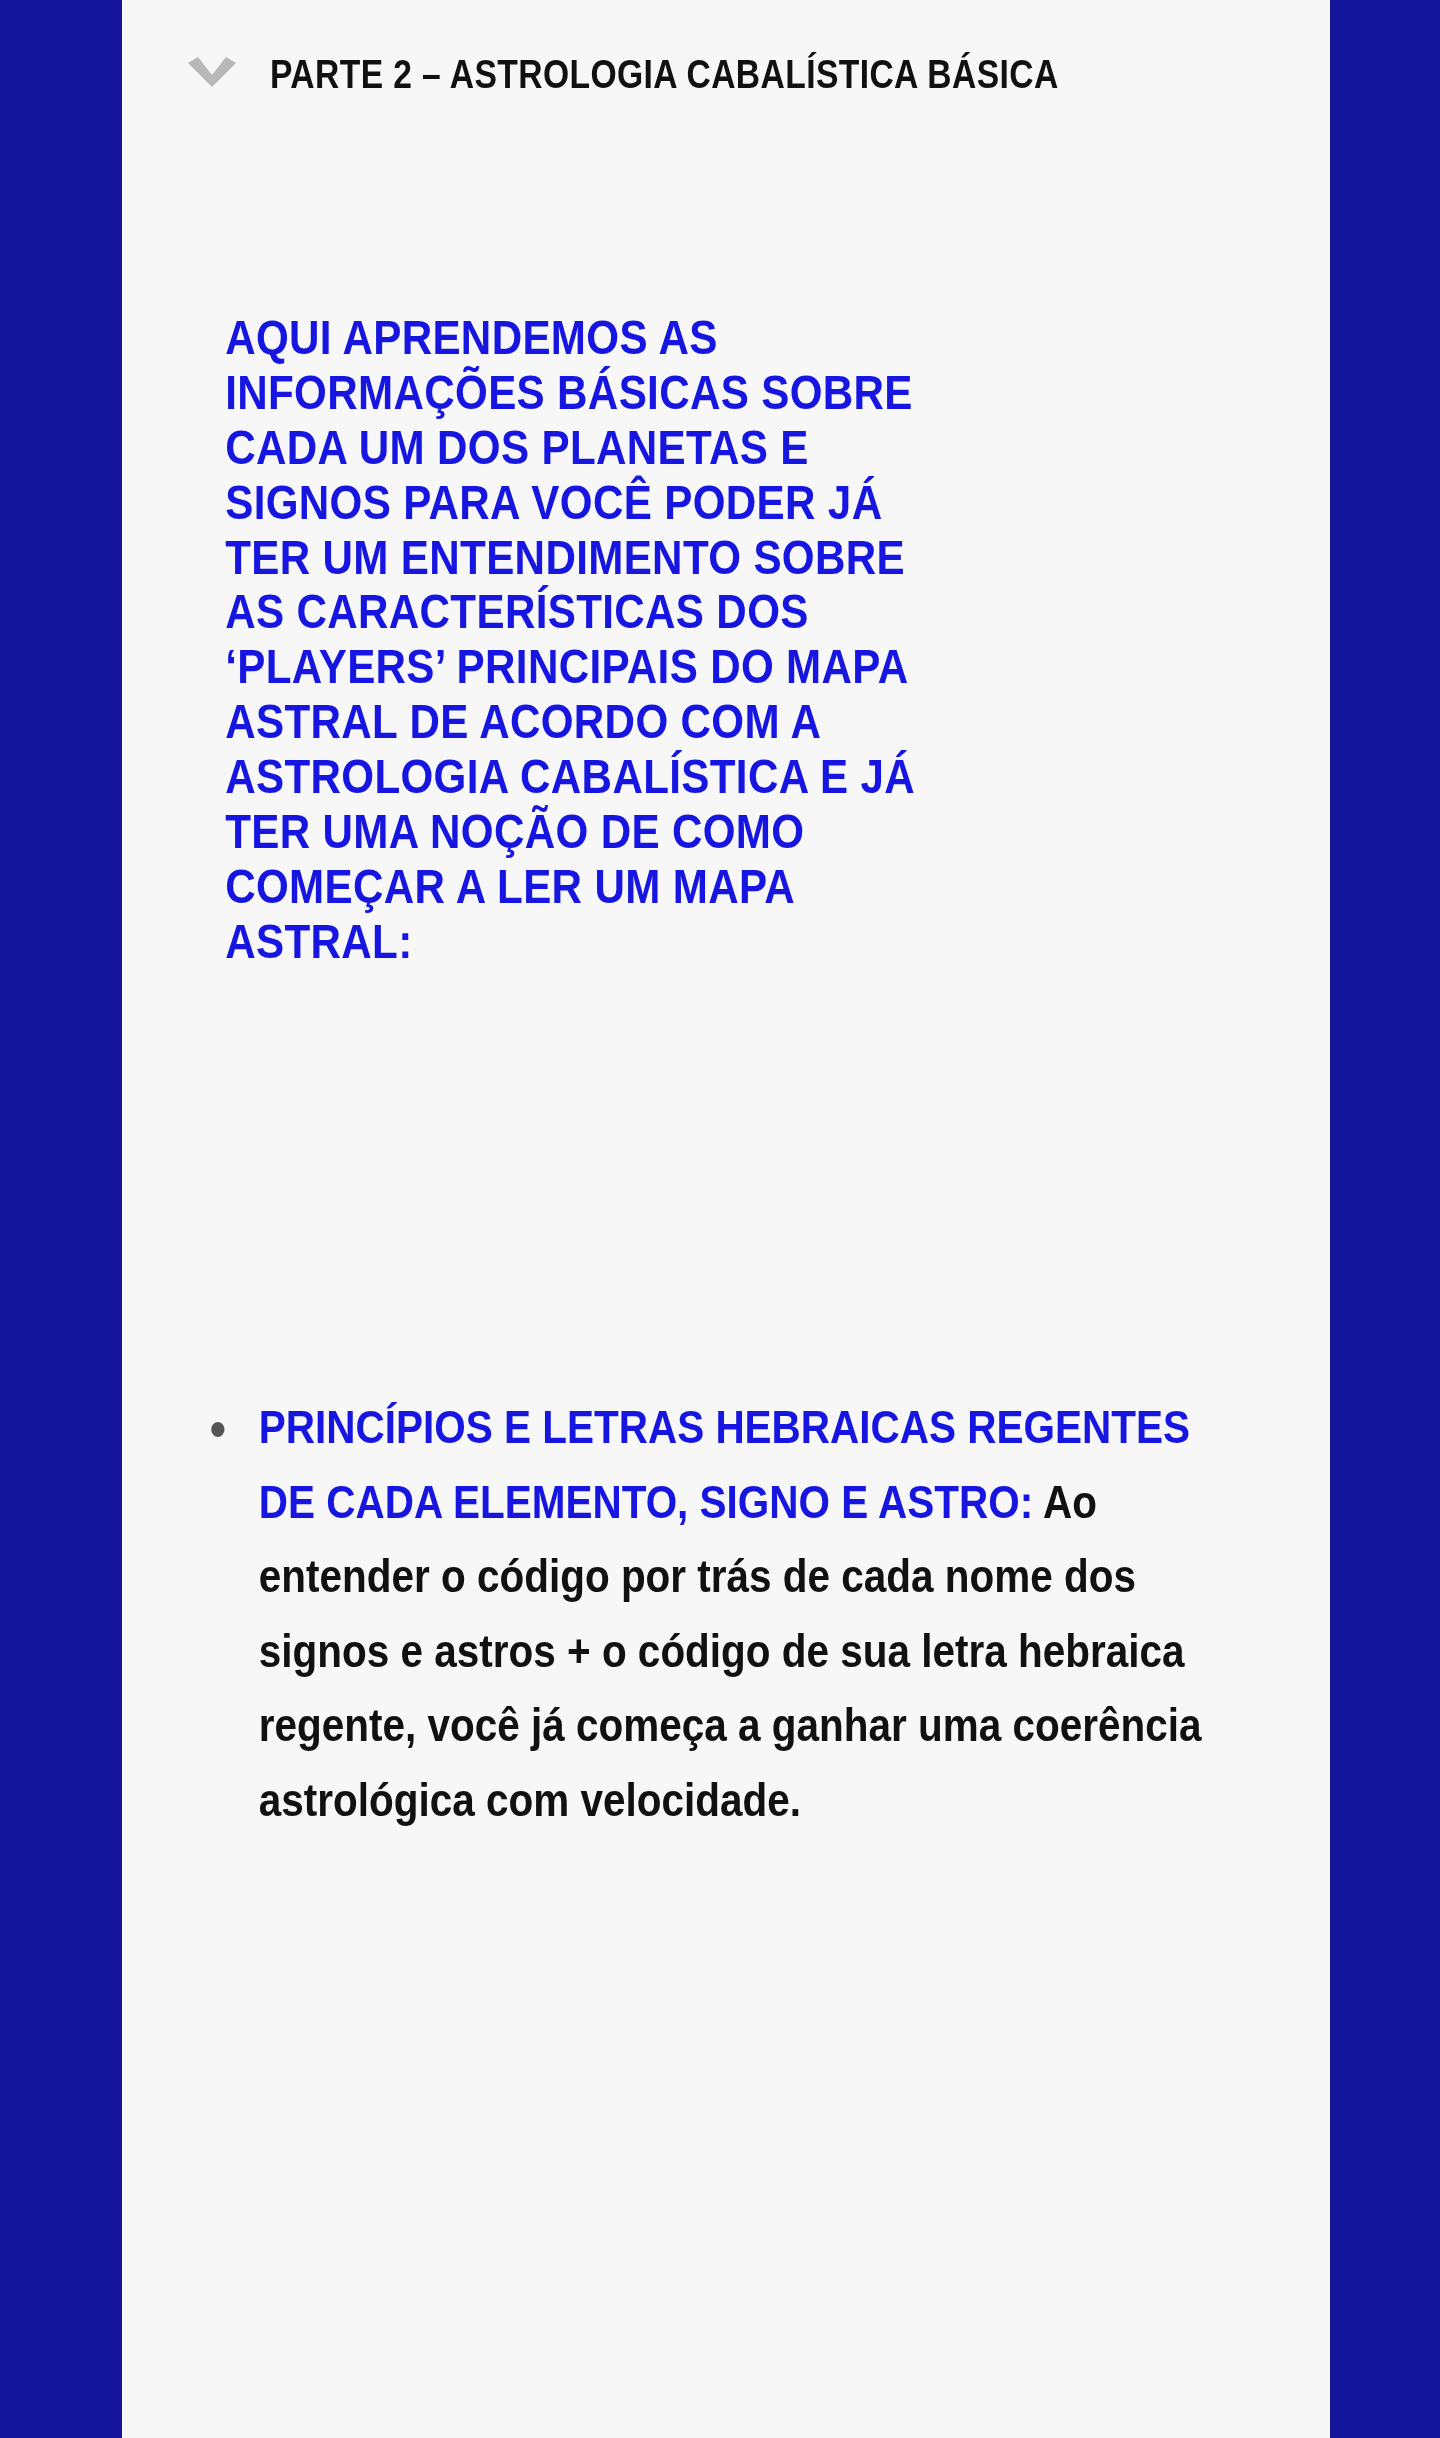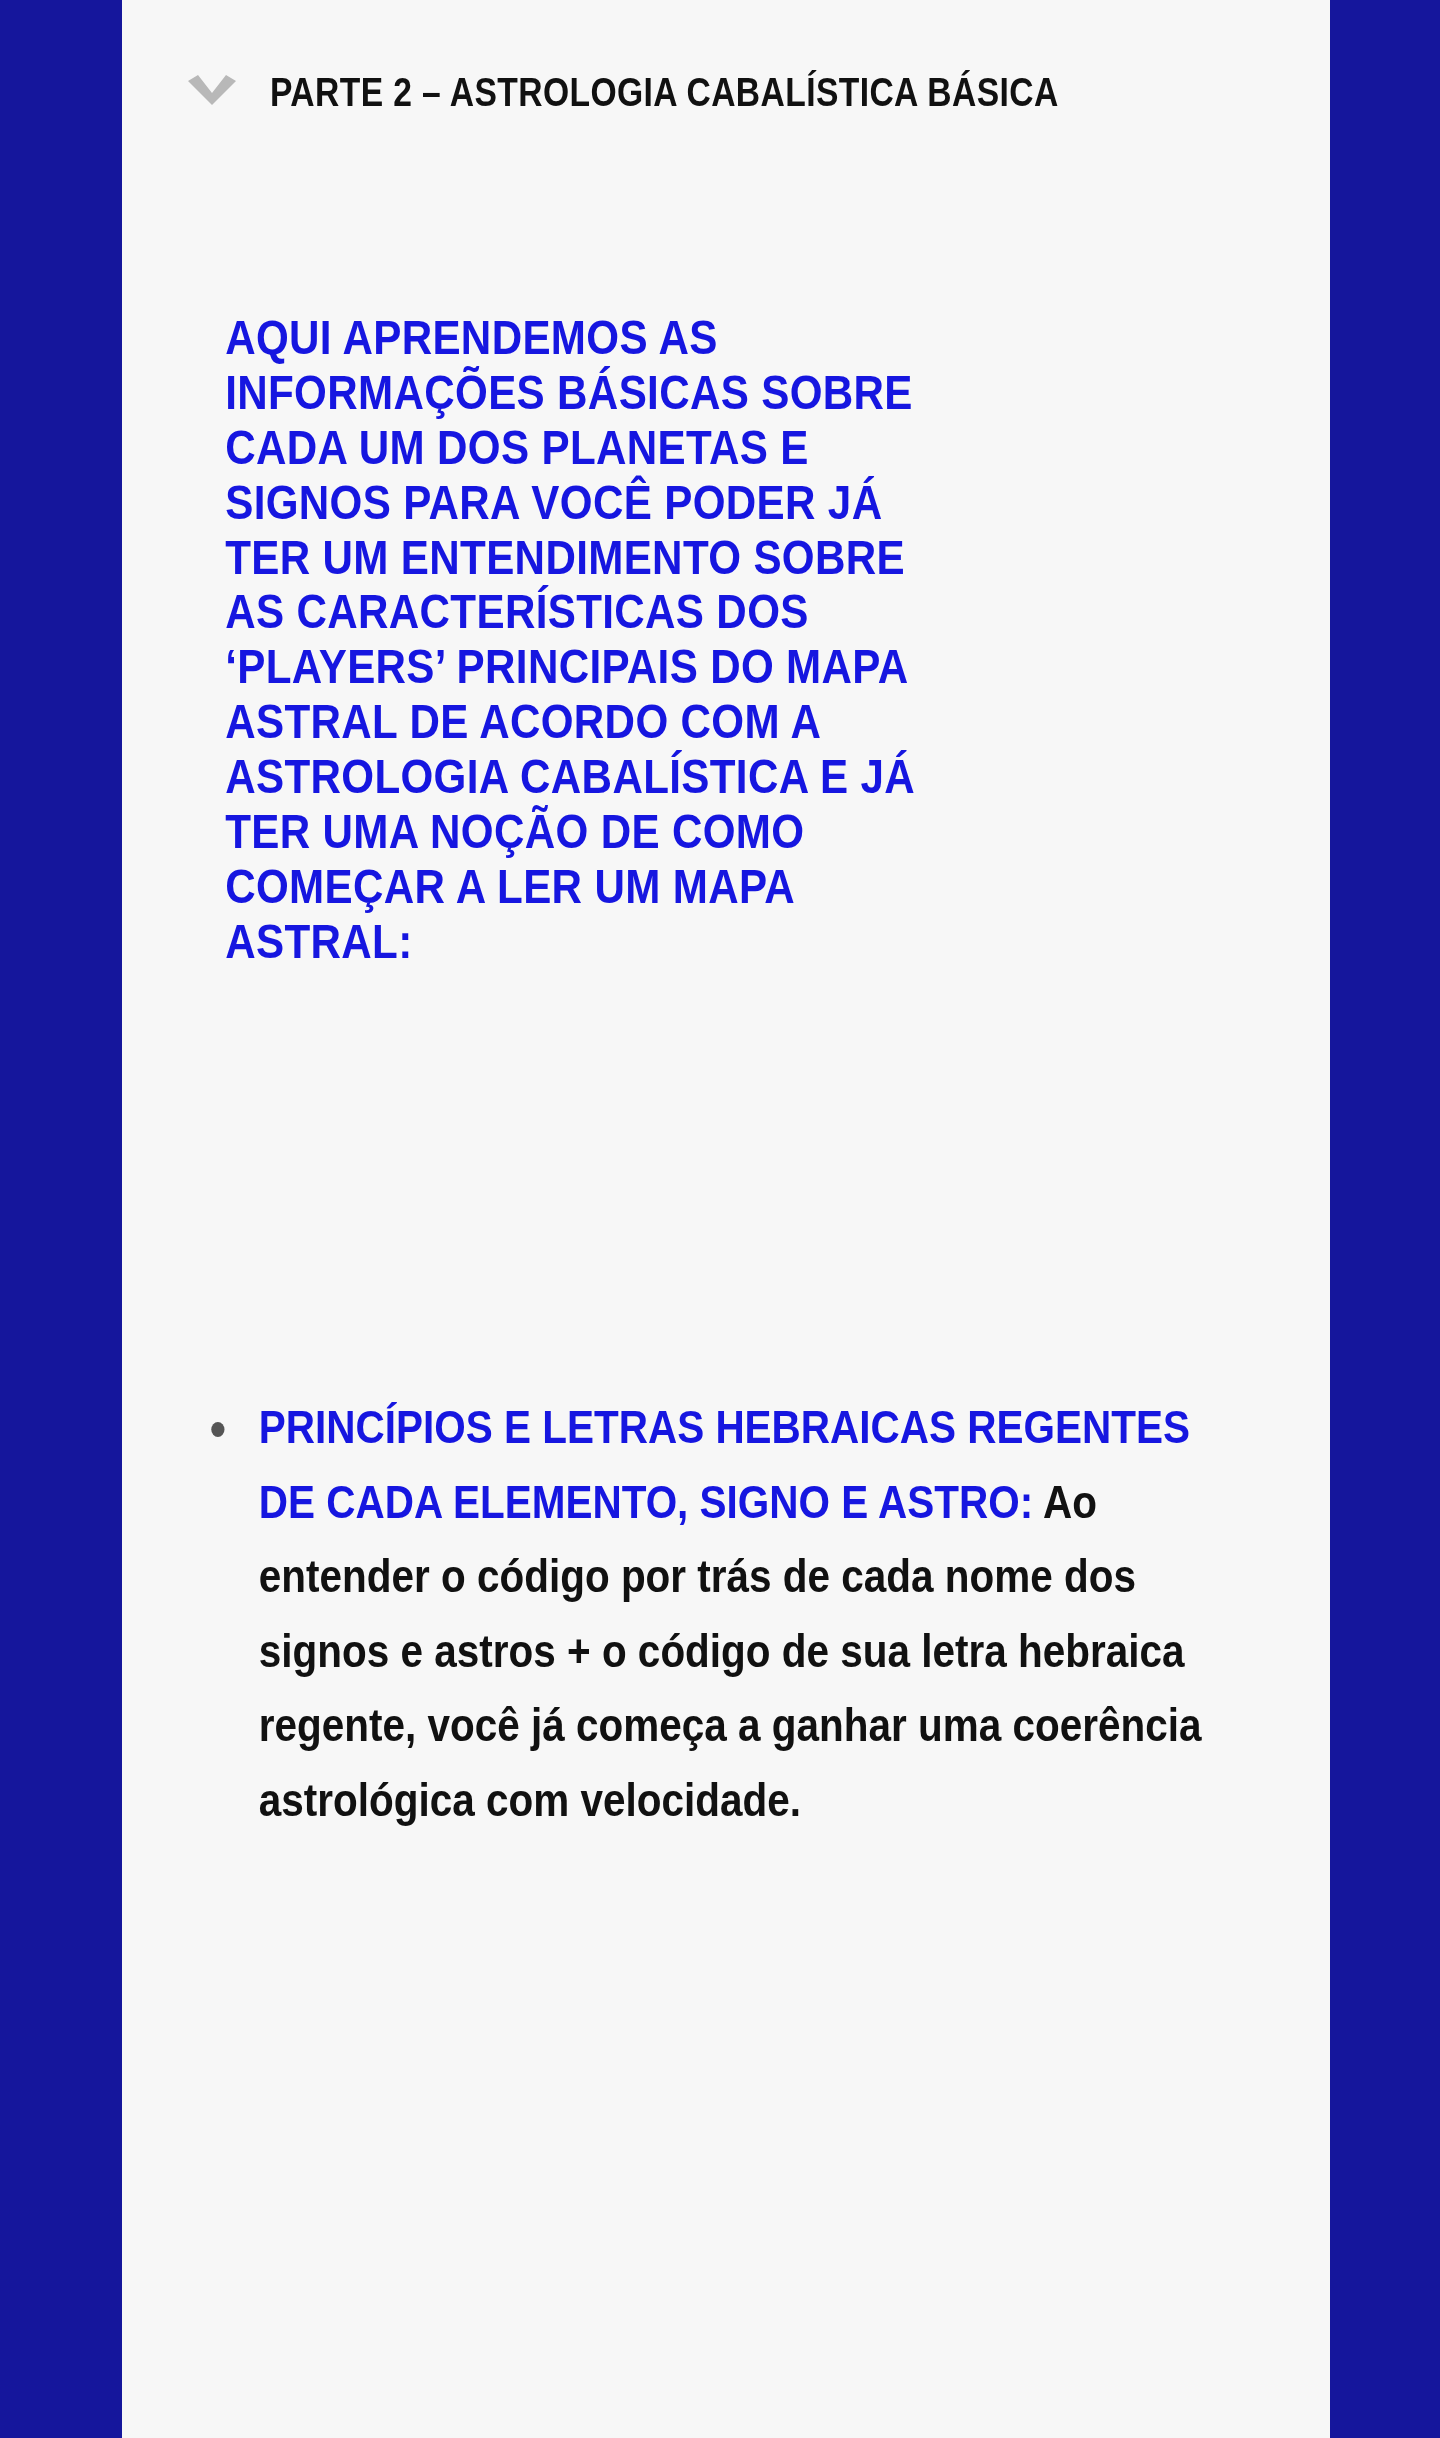--- a/index.html
+++ b/index.html
@@ -31,21 +31,21 @@
     top: 0;
     width: 1208px;
     height: 2438px;
     background: #f7f7f7;
   }
 
   
   .section-header {
     position: absolute;
     left: 122px;
-    top: 70px;
+    top: 52px;
     width: 1208px;
     display: flex;
     align-items: center;
     padding-left: 60px;
     box-sizing: border-box;
   }
 
   .chevron-icon {
     width: 60px;
     height: 44px;

